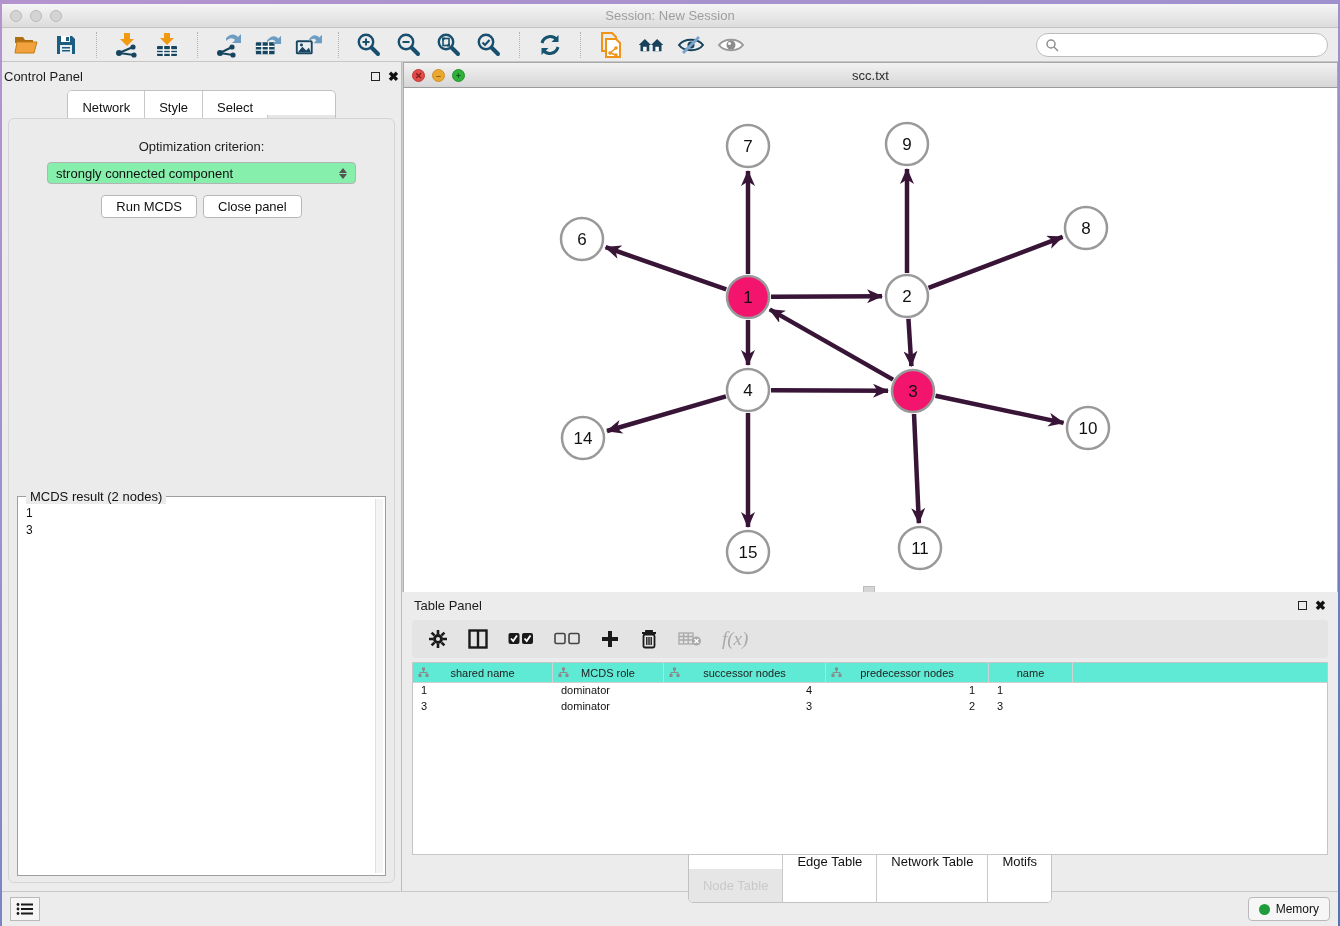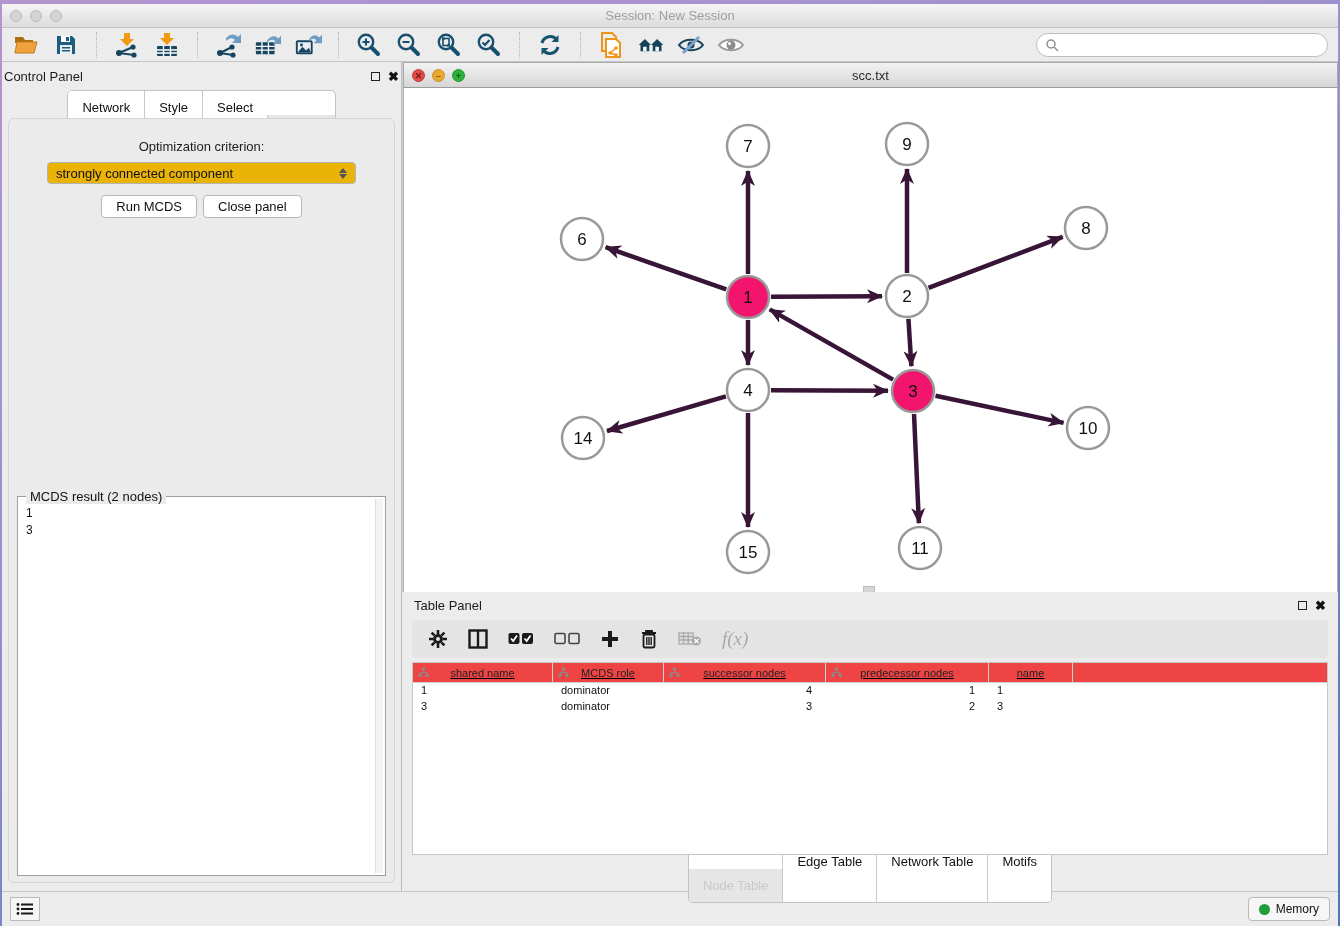--- a/index.html
+++ b/index.html
@@ -35,21 +35,21 @@
   .panel-btns{ margin-left:auto; display:flex; gap:8px; align-items:center; }
   .float-btn{ width:9px; height:9px; border:1.5px solid #222; display:inline-block; }
   .close-btn{ font-size:13px; font-weight:bold; color:#111; line-height:1; }
   .seg-tabs{ display:flex; justify-content:center; }
   .seg-group{ display:inline-flex; border:1px solid #c2c2c2; border-radius:5px; overflow:hidden; background:#fff; }
   .seg-tab{ padding:9px 14px; font-size:13px; color:#111; background:#fff; border-left:1px solid #c9c9c9; cursor:default; }
   .seg-tab:first-child{ border-left:none; }
   .seg-tab.active{ background:#e6e6e6; color:#c9c9c9;margin-top:24px; }
   .cp-body{ position:absolute; left:6px; right:6px; top:56px; bottom:8px; background:#ebebeb; border:1px solid #d4d4d4; border-radius:6px; }
   .opt-label{ text-align:center; font-size:13px; color:#1c1c1c; margin-top:20px; }
-  .dropdown{ position:absolute; left:38px; right:38px; top:43px; height:22px; background:#eab308; border:1px solid #b4b4b4; border-radius:4px; display:flex; align-items:center; padding:7px 8px; font-size:13px; color:#111; }
+  .dropdown{ position:absolute; left:38px; right:38px; top:43px; height:22px; background:#86efac; border:1px solid #b4b4b4; border-radius:4px; display:flex; align-items:center; padding:7px 8px; font-size:13px; color:#111; }
   .dd-stepper{ margin-left:auto; display:flex; flex-direction:column; gap:1px; align-items:center; }
   .dd-stepper span{ width:0; height:0; border-left:4px solid transparent; border-right:4px solid transparent; }
   .dd-up{ border-bottom:5px solid #555; }
   .dd-down{ border-top:5px solid #555; }
   .cp-buttons{ position:absolute; top:76px; left:0; right:0; display:flex; justify-content:center; gap:6px; }
   .mac-btn{ background:#fff; border:1px solid #b7b7b7; border-radius:4px; font-size:13px; color:#111; padding:3px 14px; font-family:"Liberation Sans",sans-serif; }
   .result-box{ position:absolute; left:8px; right:8px; top:377px; bottom:6px; border:1px solid #9f9f9f; background:#fff; }
   .result-legend{ position:absolute; top:-8px; left:8px; background:#ebebeb; padding:0 4px; font-size:13px; color:#111; }
   .result-list{ position:absolute; inset:8px 10px 2px 8px; font-size:12px; color:#111; line-height:17px; overflow:hidden; }
   .result-scroll{ position:absolute; top:2px; bottom:2px; right:2px; width:8px; background:#f4f4f4; border-left:1px solid #e0e0e0; }
@@ -72,21 +72,21 @@
   .divider-handle{ position:absolute; left:-4px; top:396px; width:6px; height:22px; border-left:2px dotted #aaa; }
 
   
   .table-panel{ flex:1; background:#ececec; position:relative; display:flex; flex-direction:column; min-height:0; }
   .tp-header{ height:26px; display:flex; align-items:center; padding:0 12px; flex:none; }
   .tp-title{ font-size:13px; color:#1c1c1c; }
   .tp-toolbar{ height:38px; margin:2px 10px 4px 10px; background:#e4e4e4; border-radius:4px; display:flex; align-items:center; gap:20px; padding:0 16px; flex:none; }
   .tp-tool{ display:flex; align-items:center; justify-content:center; height:26px; }
   .fx-label{ font-family:"Liberation Serif", serif; font-style:italic; font-size:19px; color:#a9a9a9; }
   .tp-table{ margin:0 10px; background:#fff; border:1px solid #c6c6c6; flex:1; min-height:0; overflow:hidden; position:relative; }
-  .t-headrow{ display:flex; height:20px; background:#ef4444; border-bottom:1px solid #cfcfcf;text-decoration:underline; }
+  .t-headrow{ display:flex; height:20px; background:#5eead4; border-bottom:1px solid #cfcfcf; }
   .t-hcell{ position:relative; border-right:1px solid #d2d2d2; display:flex; align-items:center; justify-content:center; font-size:11px; color:#222; flex:none; }
   .t-hcell .tree-ic{ position:absolute; left:5px; top:4px; }
   .t-row{ display:flex; height:16px; font-size:11px; color:#111; }
   .t-cell{ flex:none; padding:1px 6px 0 8px; overflow:hidden; white-space:nowrap; }
   .t-cell.right{ text-align:right; padding-right:14px; }
   .tp-tabbar{ height:36px; flex:none; display:flex; justify-content:center; align-items:center; }
 
   
   .statusbar{ height:35px; flex:none; background:#ececec; border-top:1px solid #c9c9c9; display:flex; align-items:center; padding:5px 8px; }
   .list-btn{ width:30px; height:24px; background:#f6f6f6; border:1px solid #b9b9b9; display:flex; align-items:center; justify-content:center; }

